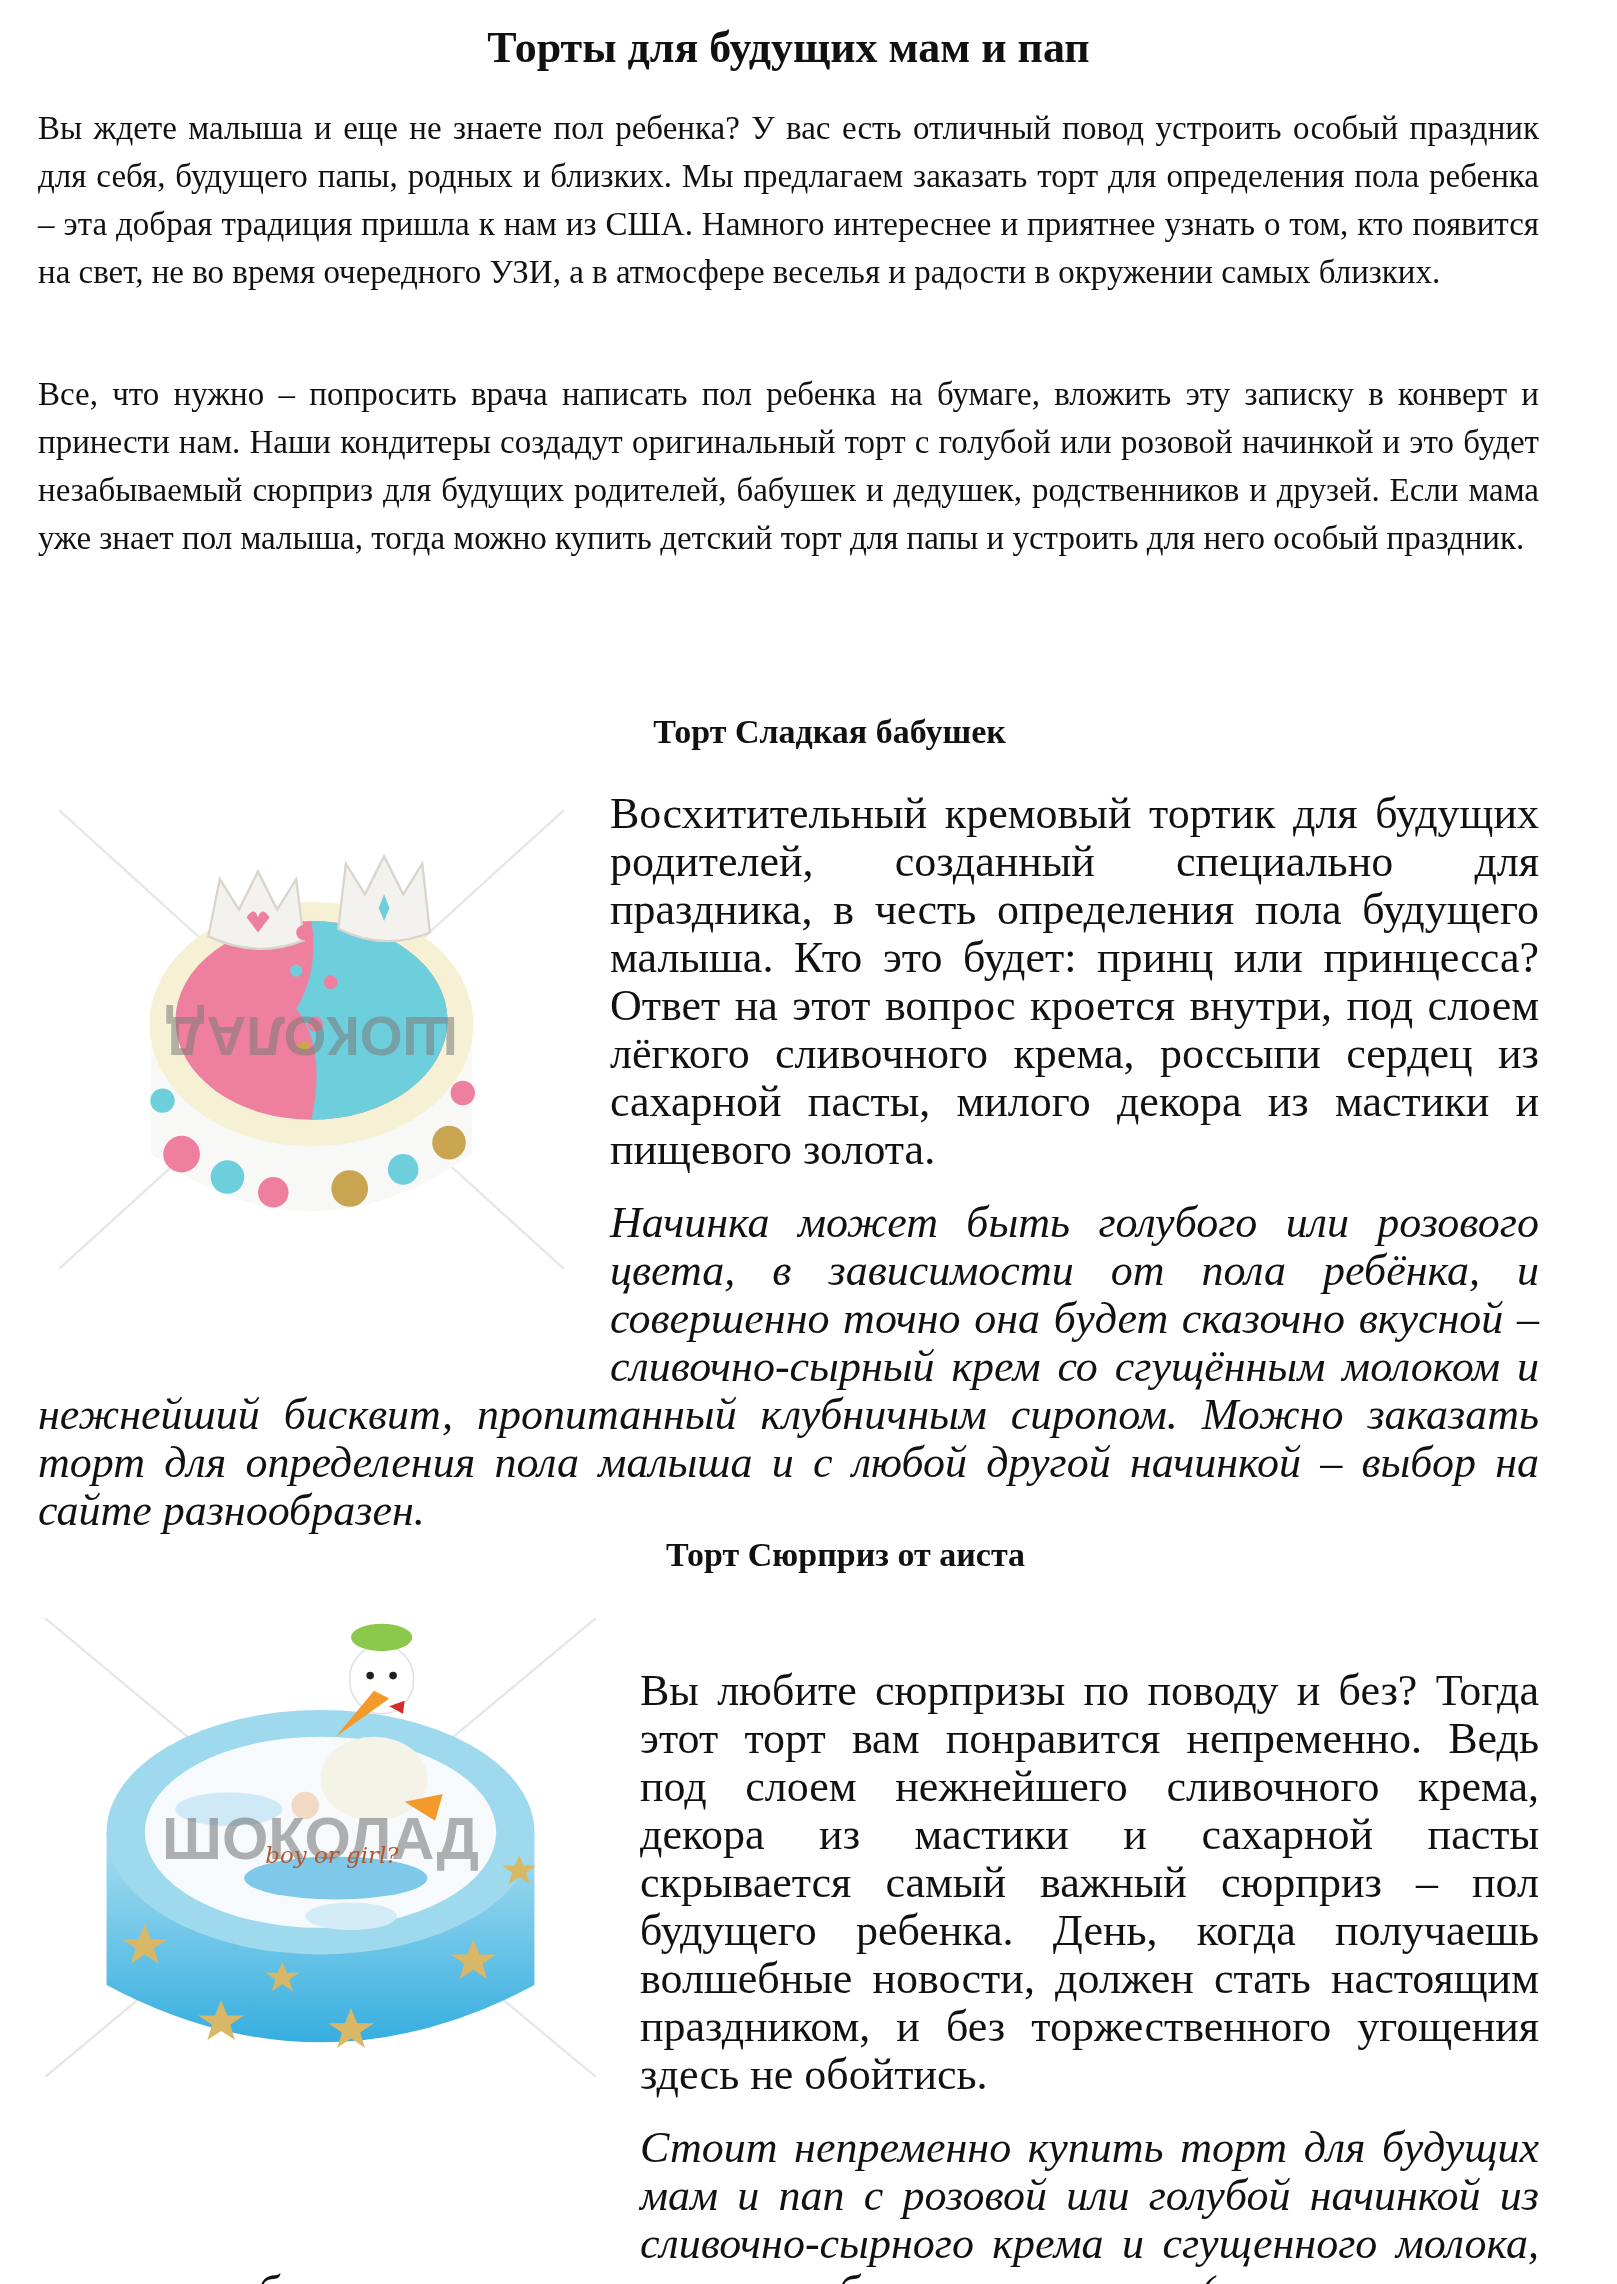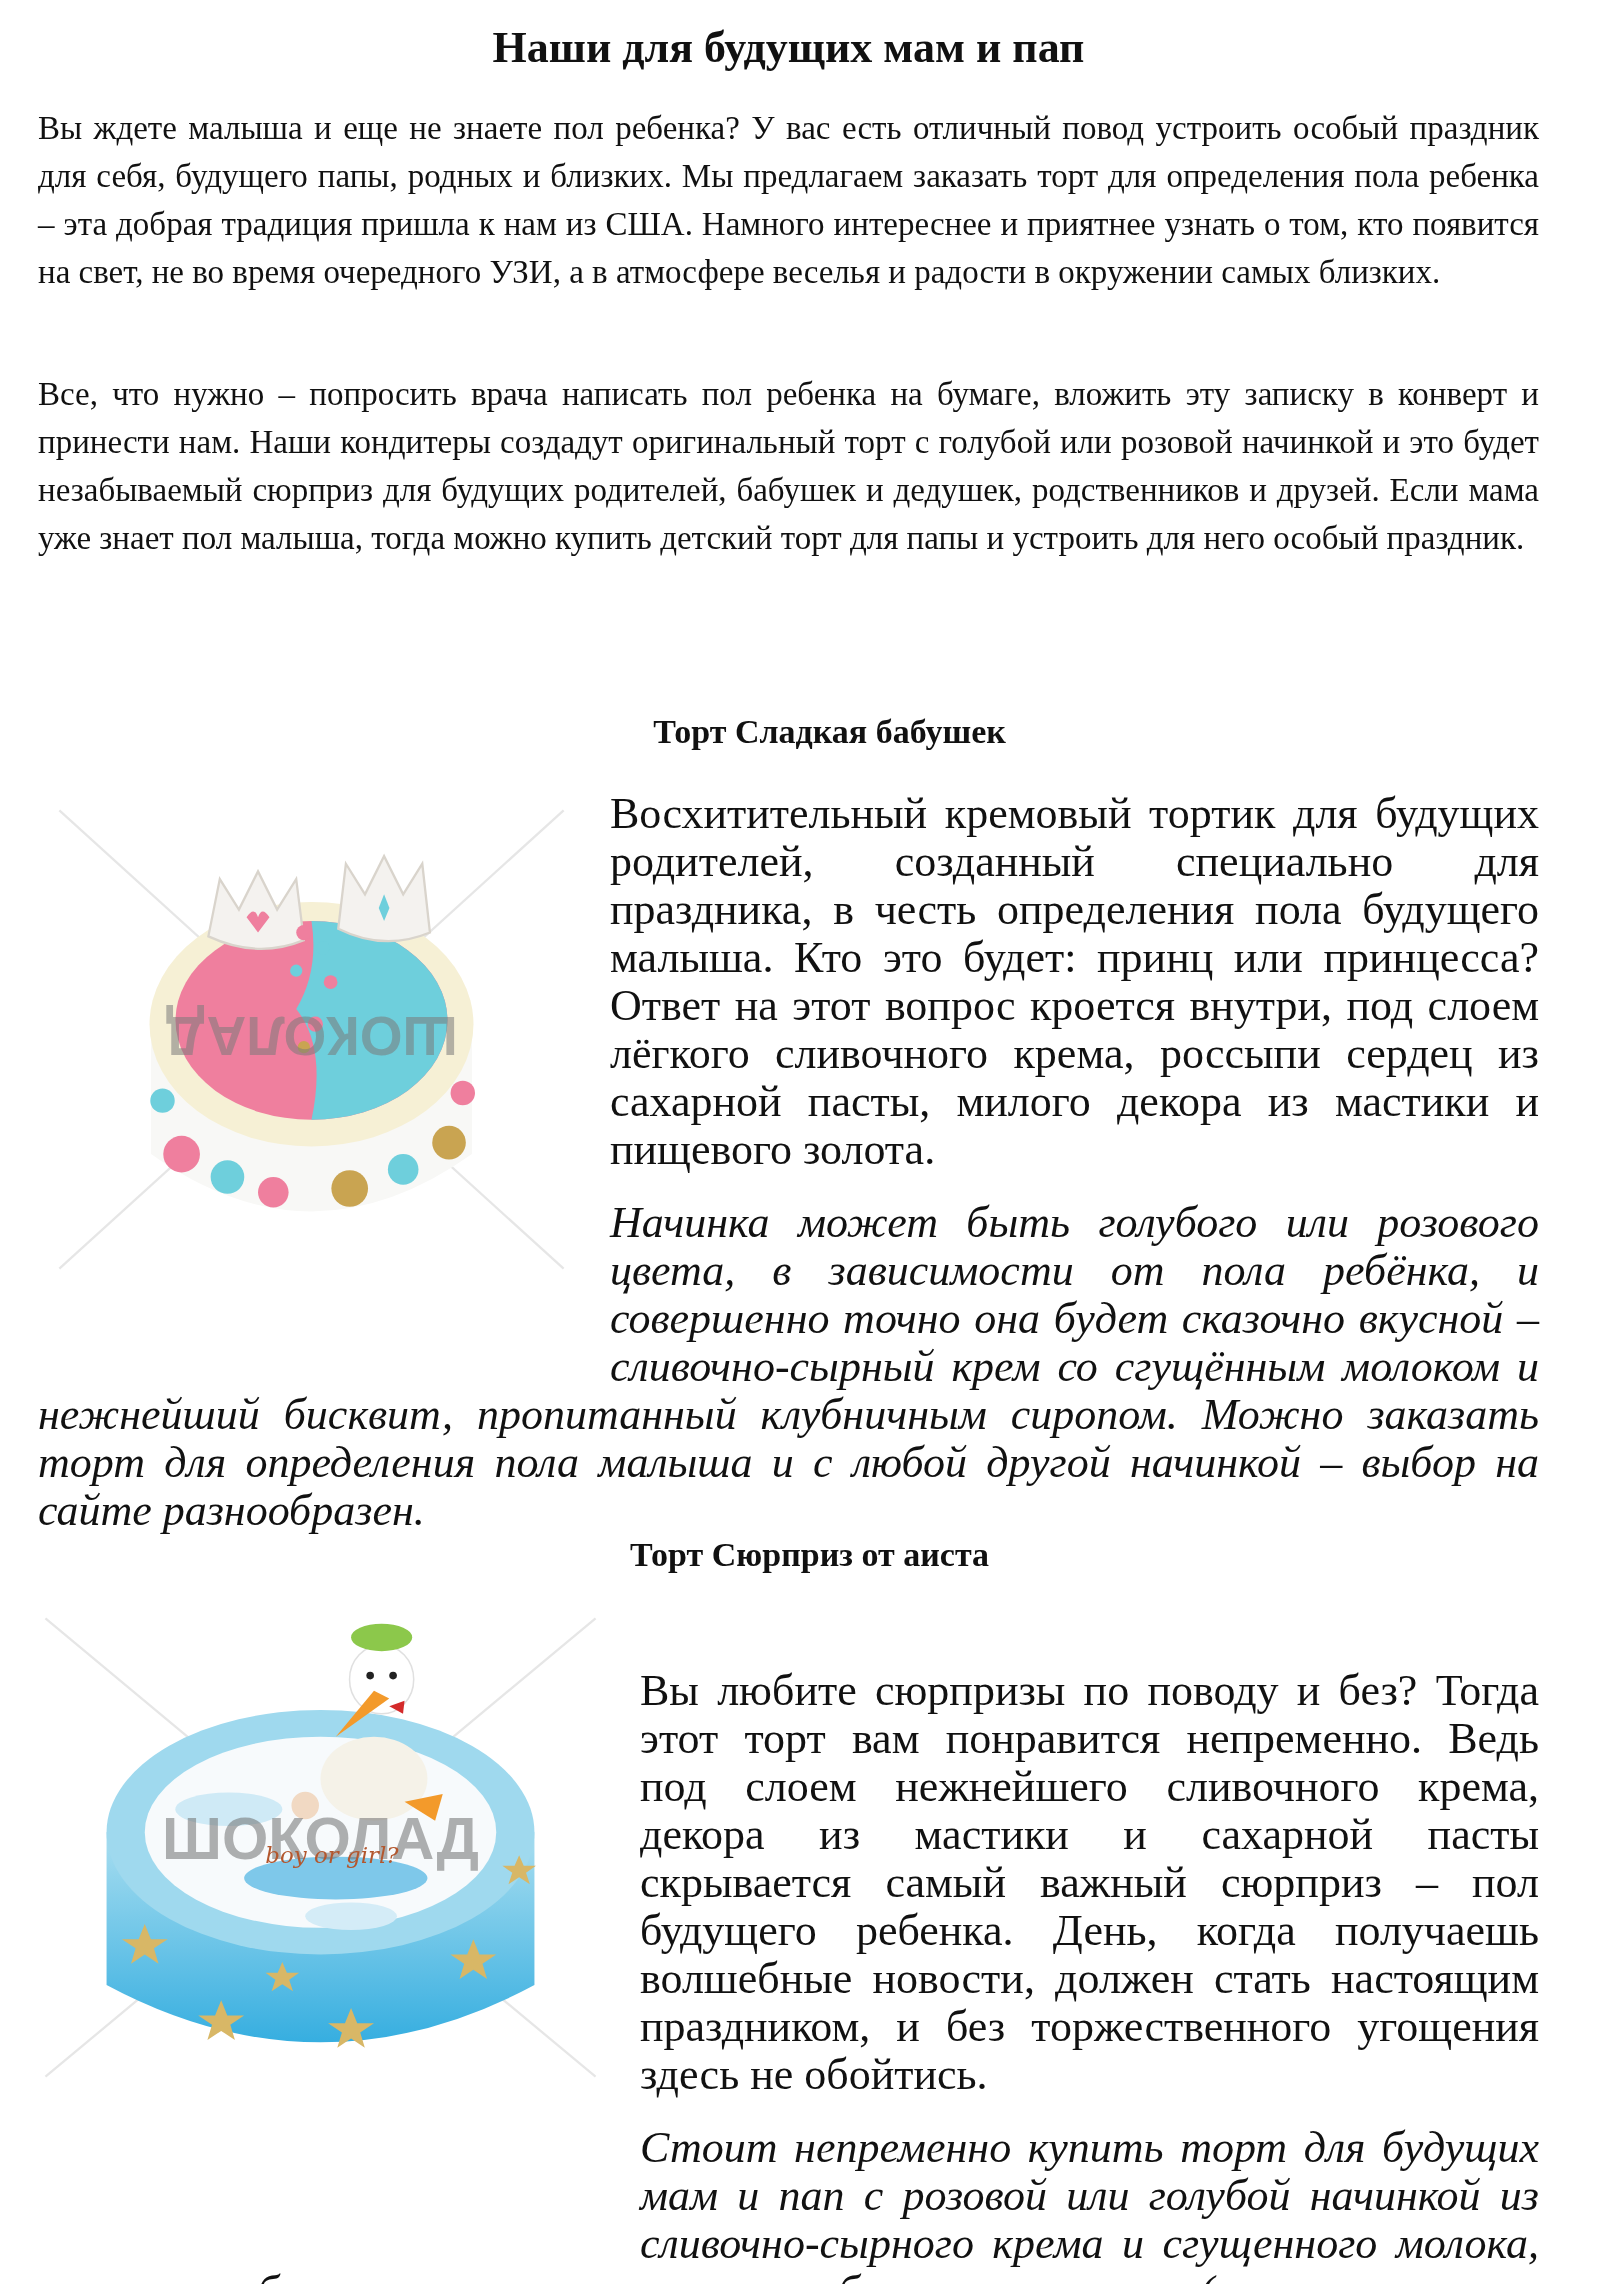--- a/index.html
+++ b/index.html
@@ -31,21 +31,21 @@
     text-align: justify;
   }
   .wrap-para .float-spacer { float: left; }
   .line-last { text-align-last: left; font-style: italic; }
 </style>
 </head>
 <body>
 
 <div class="page">
 
-  <h1 class="title">Наши для будущих мам и пап</h1>
+  <h1 class="title">Торты для будущих мам и пап</h1>
 
   <p class="para" style="left:0; top:104px; width:1501px;">Вы ждете малыша и еще не знаете пол ребенка? У вас есть отличный повод устроить особый праздник для себя, будущего папы, родных и близких. Мы предлагаем заказать торт для определения пола ребенка – эта добрая традиция пришла к нам из США. Намного интереснее и приятнее узнать о том, кто появится на свет, не во время очередного УЗИ, а в атмосфере веселья и радости в окружении самых близких.</p>
 
   <p class="para" style="left:0; top:370px; width:1501px;">Все, что нужно – попросить врача написать пол ребенка на бумаге, вложить эту записку в конверт и принести нам. Наши кондитеры создадут оригинальный торт с голубой или розовой начинкой и это будет незабываемый сюрприз для будущих родителей, бабушек и дедушек, родственников и друзей. Если мама уже знает пол малыша, тогда можно купить детский торт для папы и устроить для него особый праздник.</p>
 
   <h2 class="heading" style="left:520px; top:709px; width:543px;">Торт Сладкая бабушек</h2>
 
   <div class="img-box" style="left:6.1px; top:795px; width:535px; height:489px;">
     <svg viewBox="0 0 700 640">
 
@@ -81,21 +81,21 @@
       <text x="350" y="330" text-anchor="middle" font-family="Liberation Sans, sans-serif" font-size="72" font-weight="bold" fill="#7a7a7a" fill-opacity="0.55" transform="rotate(180 350 310)">ШОКОЛАД</text>
     </svg>
   </div>
 
   <div class="wrap-para" style="left:0; top:790px; width:1501px;">
     <div class="float-spacer" style="width:572px; height:573px;"></div>
     <p style="margin:0 0 25px 0;">Восхитительный кремовый тортик для будущих родителей, созданный специально для праздника, в честь определения пола будущего малыша. Кто это будет: принц или принцесса? Ответ на этот вопрос кроется внутри, под слоем лёгкого сливочного крема, россыпи сердец из сахарной пасты, милого декора из мастики и пищевого золота.</p>
     <p style="margin:0;" class="line-last">Начинка может быть голубого или розового цвета, в зависимости от пола ребёнка, и совершенно точно она будет сказочно вкусной – сливочно-сырный крем со сгущённым молоком и нежнейший бисквит, пропитанный клубничным сиропом. Можно заказать торт для определения пола малыша и с любой другой начинкой – выбор на сайте разнообразен.</p>
   </div>
 
-  <h2 class="heading" style="left:500px; top:1532px; width:543px;">Торт Сюрприз от аиста</h2>
+  <h2 class="heading" style="left:536px; top:1532px; width:543px;">Торт Сюрприз от аиста</h2>
 
   <div class="img-box" style="left:-7.6px; top:1603px; width:581px; height:489px;">
     <svg viewBox="0 0 760 640">
       <line x1="20" y1="20" x2="740" y2="620" stroke="#e6e6e6" stroke-width="3"></line>
       <line x1="740" y1="20" x2="20" y2="620" stroke="#e6e6e6" stroke-width="3"></line>
 
       <defs>
         <linearGradient id="blueSide" x1="0" y1="0" x2="0" y2="1">
           <stop offset="0" stop-color="#a9def0"></stop>
           <stop offset="1" stop-color="#36aee0"></stop>

